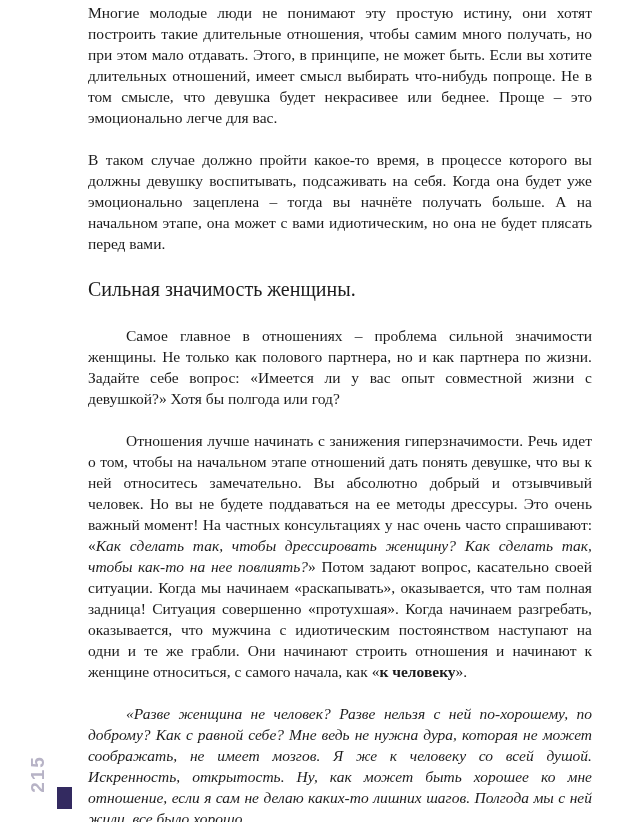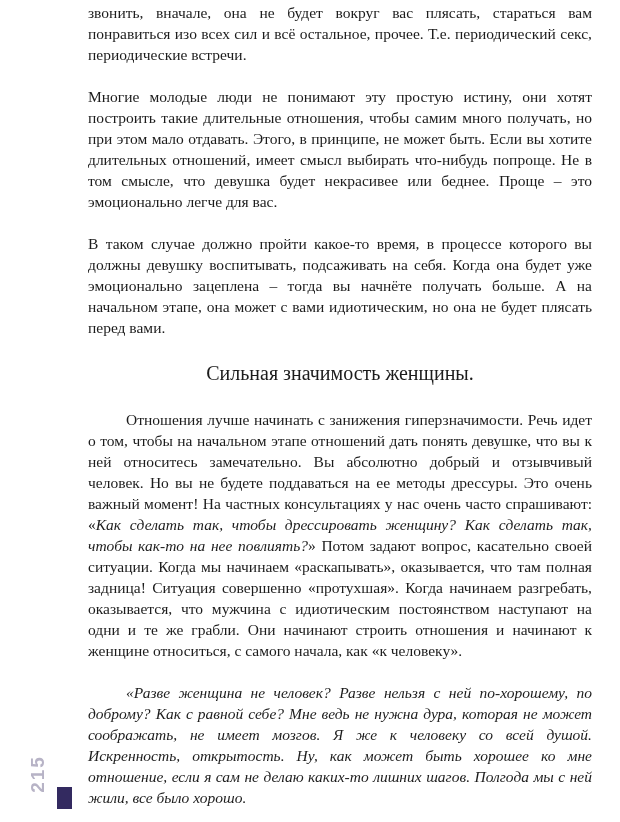--- a/index.html
+++ b/index.html
@@ -32,27 +32,27 @@
     color: #1c1c1c;
     text-align: justify;
     text-justify: inter-word;
   }
   .para.indent {
     text-indent: 38px;
   }
   .para.italic-para {
     font-style: italic;
   }
-  .run.b  { font-weight: normal; margin-top: 48px; }
+  .run.b  { font-weight: bold; margin-top: 48px; }
   .run.bi { font-style: italic; font-weight: normal; }
   .chapter-heading {
     font-size: 20px;
     font-weight: normal;
     color: #1c1c1c;
-    text-align: center;
+    text-align: left;
     margin: 14px 0 22px 0;
     line-height: 28px;
   }
   .page-number {
     position: absolute;
     left: 8px;
     top: 744px;
     width: 60px;
     height: 60px;
     display: flex;
@@ -72,22 +72,22 @@
     top: 787px;
     width: 15px;
     height: 22px;
   }
 </style>
 </head>
 <body>
 
 <div class="page">
   <div class="text-flow">
-      <p class="para"><span class="run">звонить, вначале, она не будет вокруг вас плясать, стараться вам понравиться изо всех сил и всё остальное, прочее. Т.е. периодический секс, периодические встречи.</span></p>
       <p class="para"><span class="run">Многие молодые люди не понимают эту простую истину, они хотят построить такие длительные отношения, чтобы самим много получать, но при этом мало отдавать. Этого, в принципе, не может быть. Если вы хотите длительных отношений, имеет смысл выбирать что-нибудь попроще. Не в том смысле, что девушка будет некрасивее или беднее. Проще – это эмоционально легче для вас.</span></p>
       <p class="para"><span class="run">В таком случае должно пройти какое-то время, в процессе которого вы должны девушку воспитывать, подсаживать на себя. Когда она будет уже эмоционально зацеплена – тогда вы начнёте получать больше. А на начальном этапе, она может с вами идиотическим, но она не будет плясать перед вами.</span></p>
       <h1 class="chapter-heading">Сильная значимость женщины.</h1>
+      <p class="para indent"><span class="run">Самое главное в отношениях – проблема сильной значимости женщины. Не только как полового партнера, но и как партнера по жизни. Задайте себе вопрос: «Имеется ли у вас опыт совместной жизни с девушкой?» Хотя бы полгода или год?</span></p>
       <p class="para indent"><span class="run">Отношения лучше начинать с занижения гиперзначимости. Речь идет о том, чтобы на начальном этапе отношений дать понять девушке, что вы к ней относитесь замечательно. Вы абсолютно добрый и отзывчивый человек. Но вы не будете поддаваться на ее методы дрессуры. Это очень важный момент! На частных консультациях у нас очень часто спрашивают: «</span><span class="run bi">Как сделать так, чтобы дрессировать женщину? Как сделать так, чтобы как-то на нее повлиять?</span><span class="run">» Потом задают вопрос, касательно своей ситуации. Когда мы начинаем «раскапывать», оказывается, что там полная задница! Ситуация совершенно «протухшая». Когда начинаем разгребать, оказывается, что мужчина с идиотическим постоянством наступают на одни и те же грабли. Они начинают строить отношения и начинают к женщине относиться, с самого начала, как «</span><span class="run b">к человеку</span><span class="run">».</span></p>
       <p class="para indent italic-para"><span class="run">«Разве женщина не человек? Разве нельзя с ней по-хорошему, по доброму? Как с равной себе? Мне ведь не нужна дура, которая не может соображать, не имеет мозгов. Я же к человеку со всей душой. Искренность, открытость. Ну, как может быть хорошее ко мне отношение, если я сам не делаю каких-то лишних шагов. Полгода мы с ней жили, все было хорошо.</span></p>
     </div>
   <div class="page-number">215</div>
   <div class="corner-accent" style="background: rgb(51, 42, 96);"></div>
 </div>
 
 </body></html>

